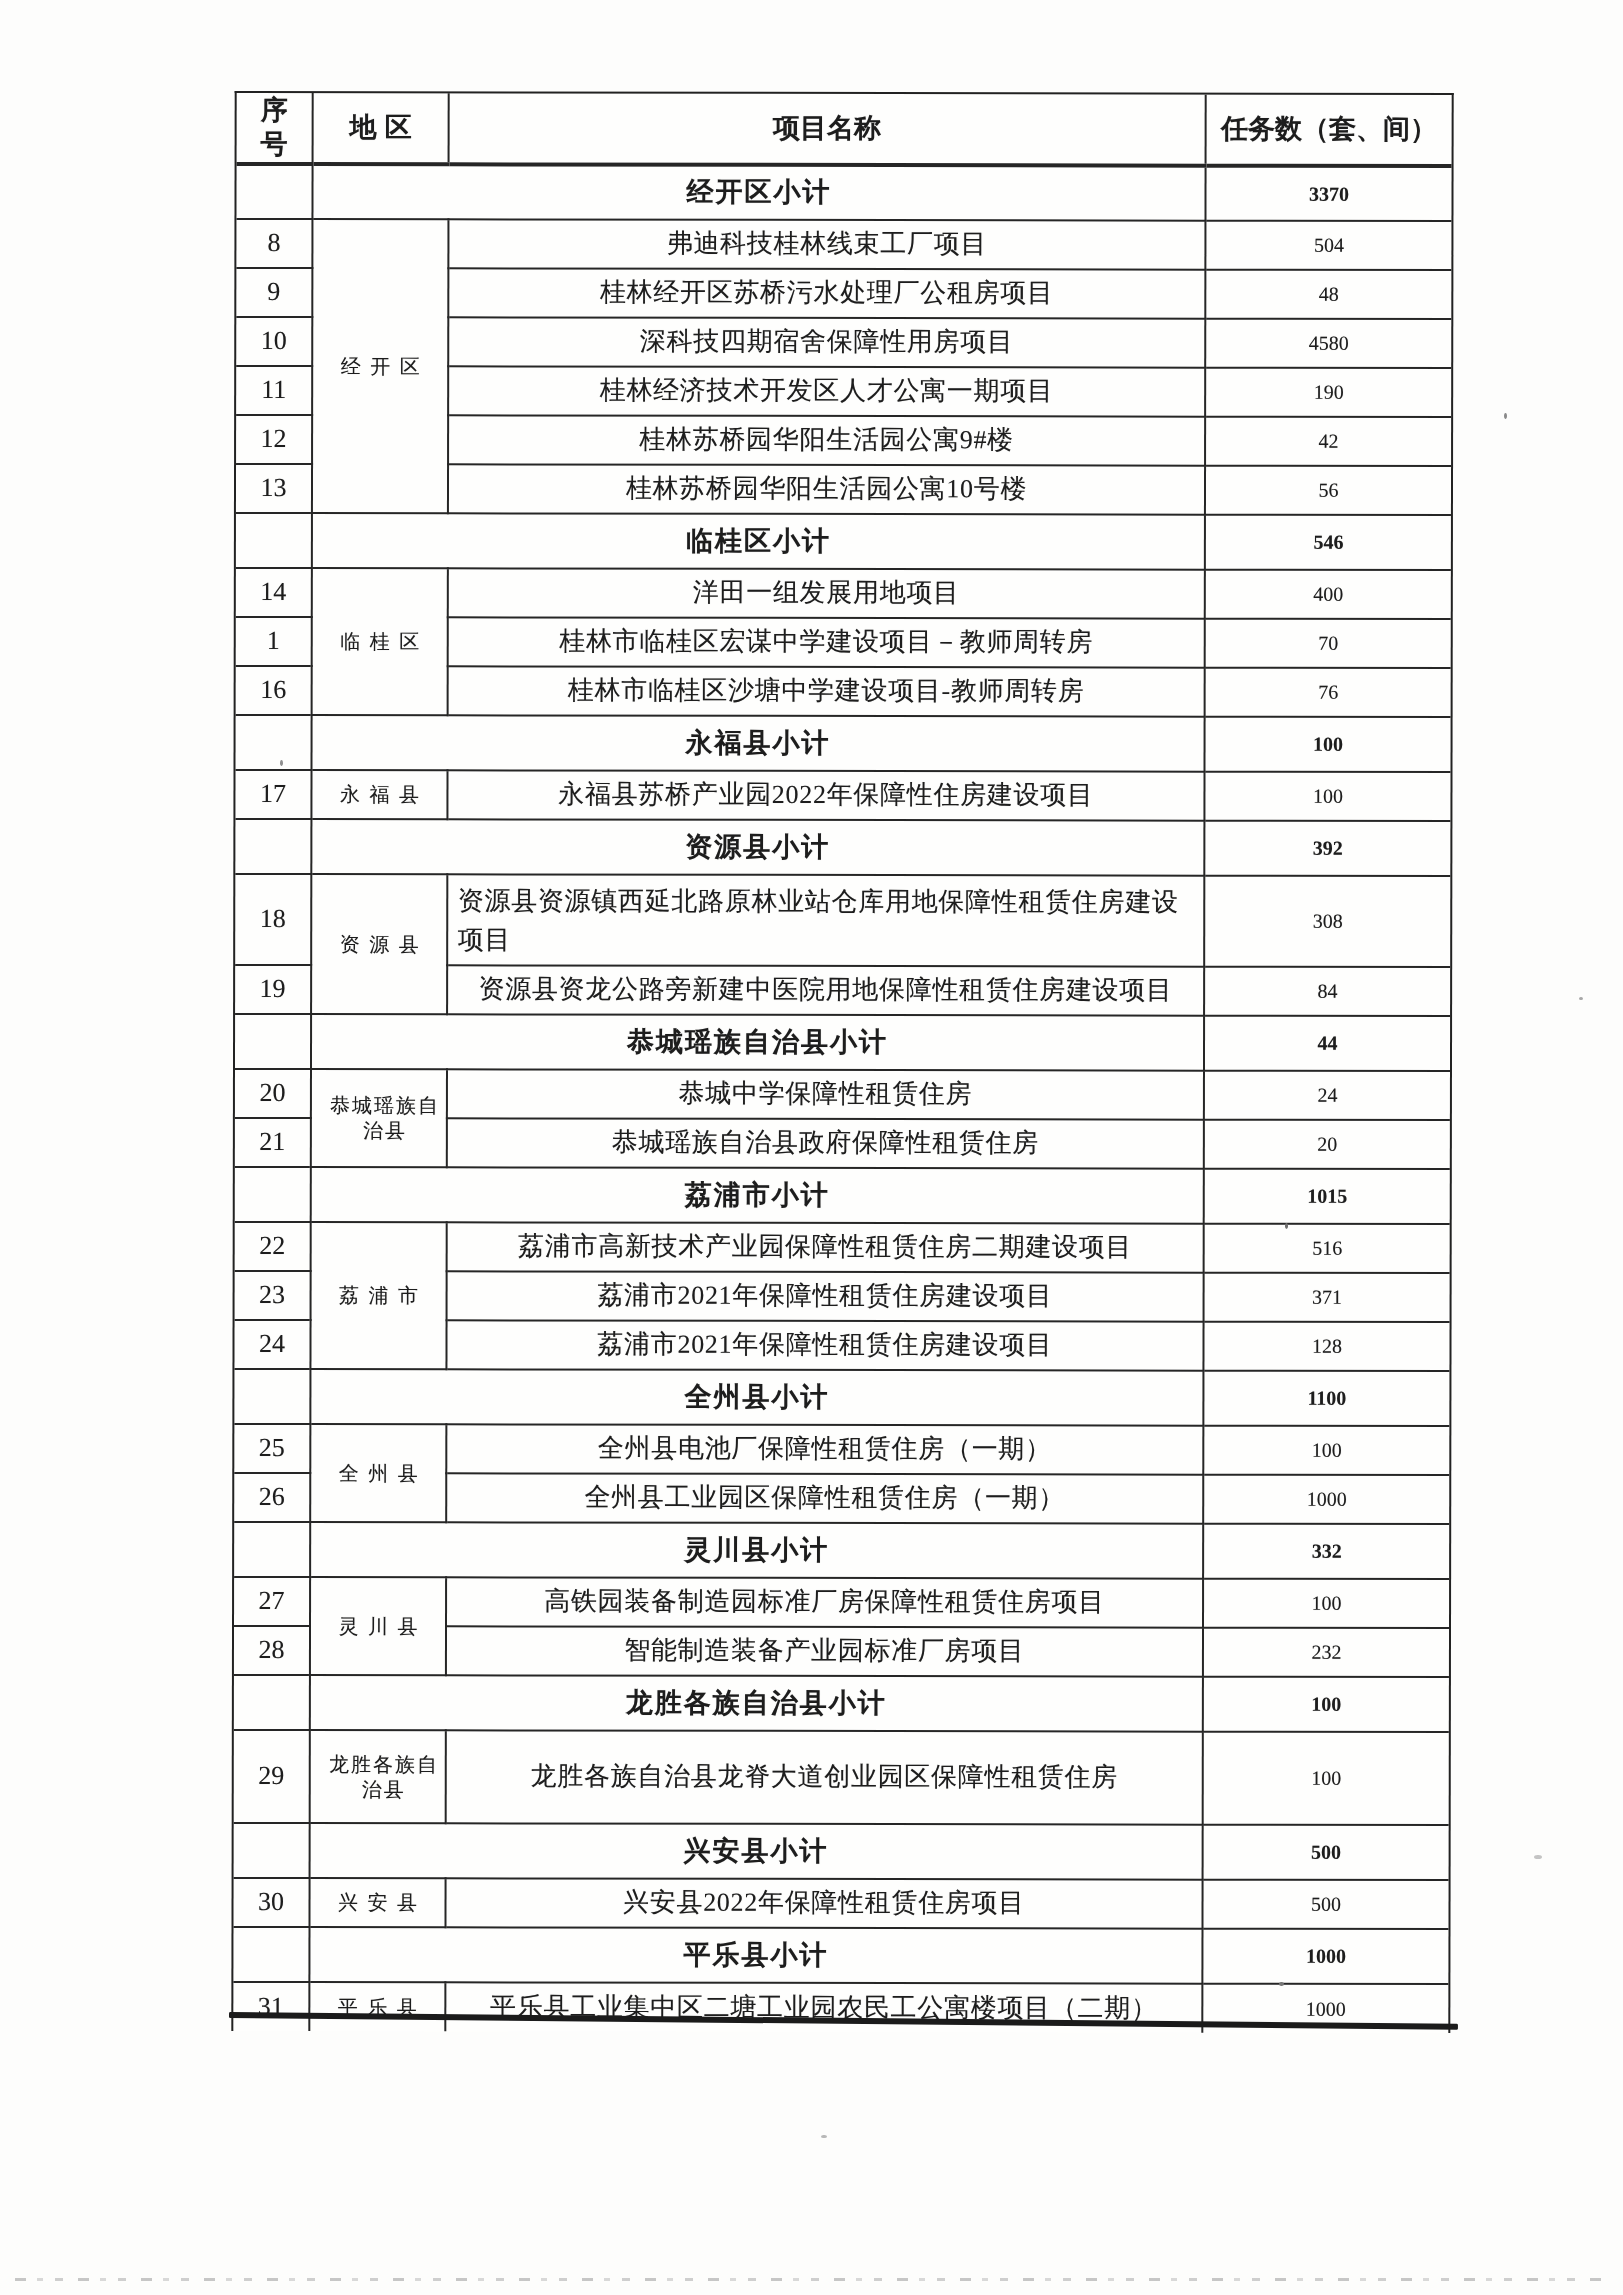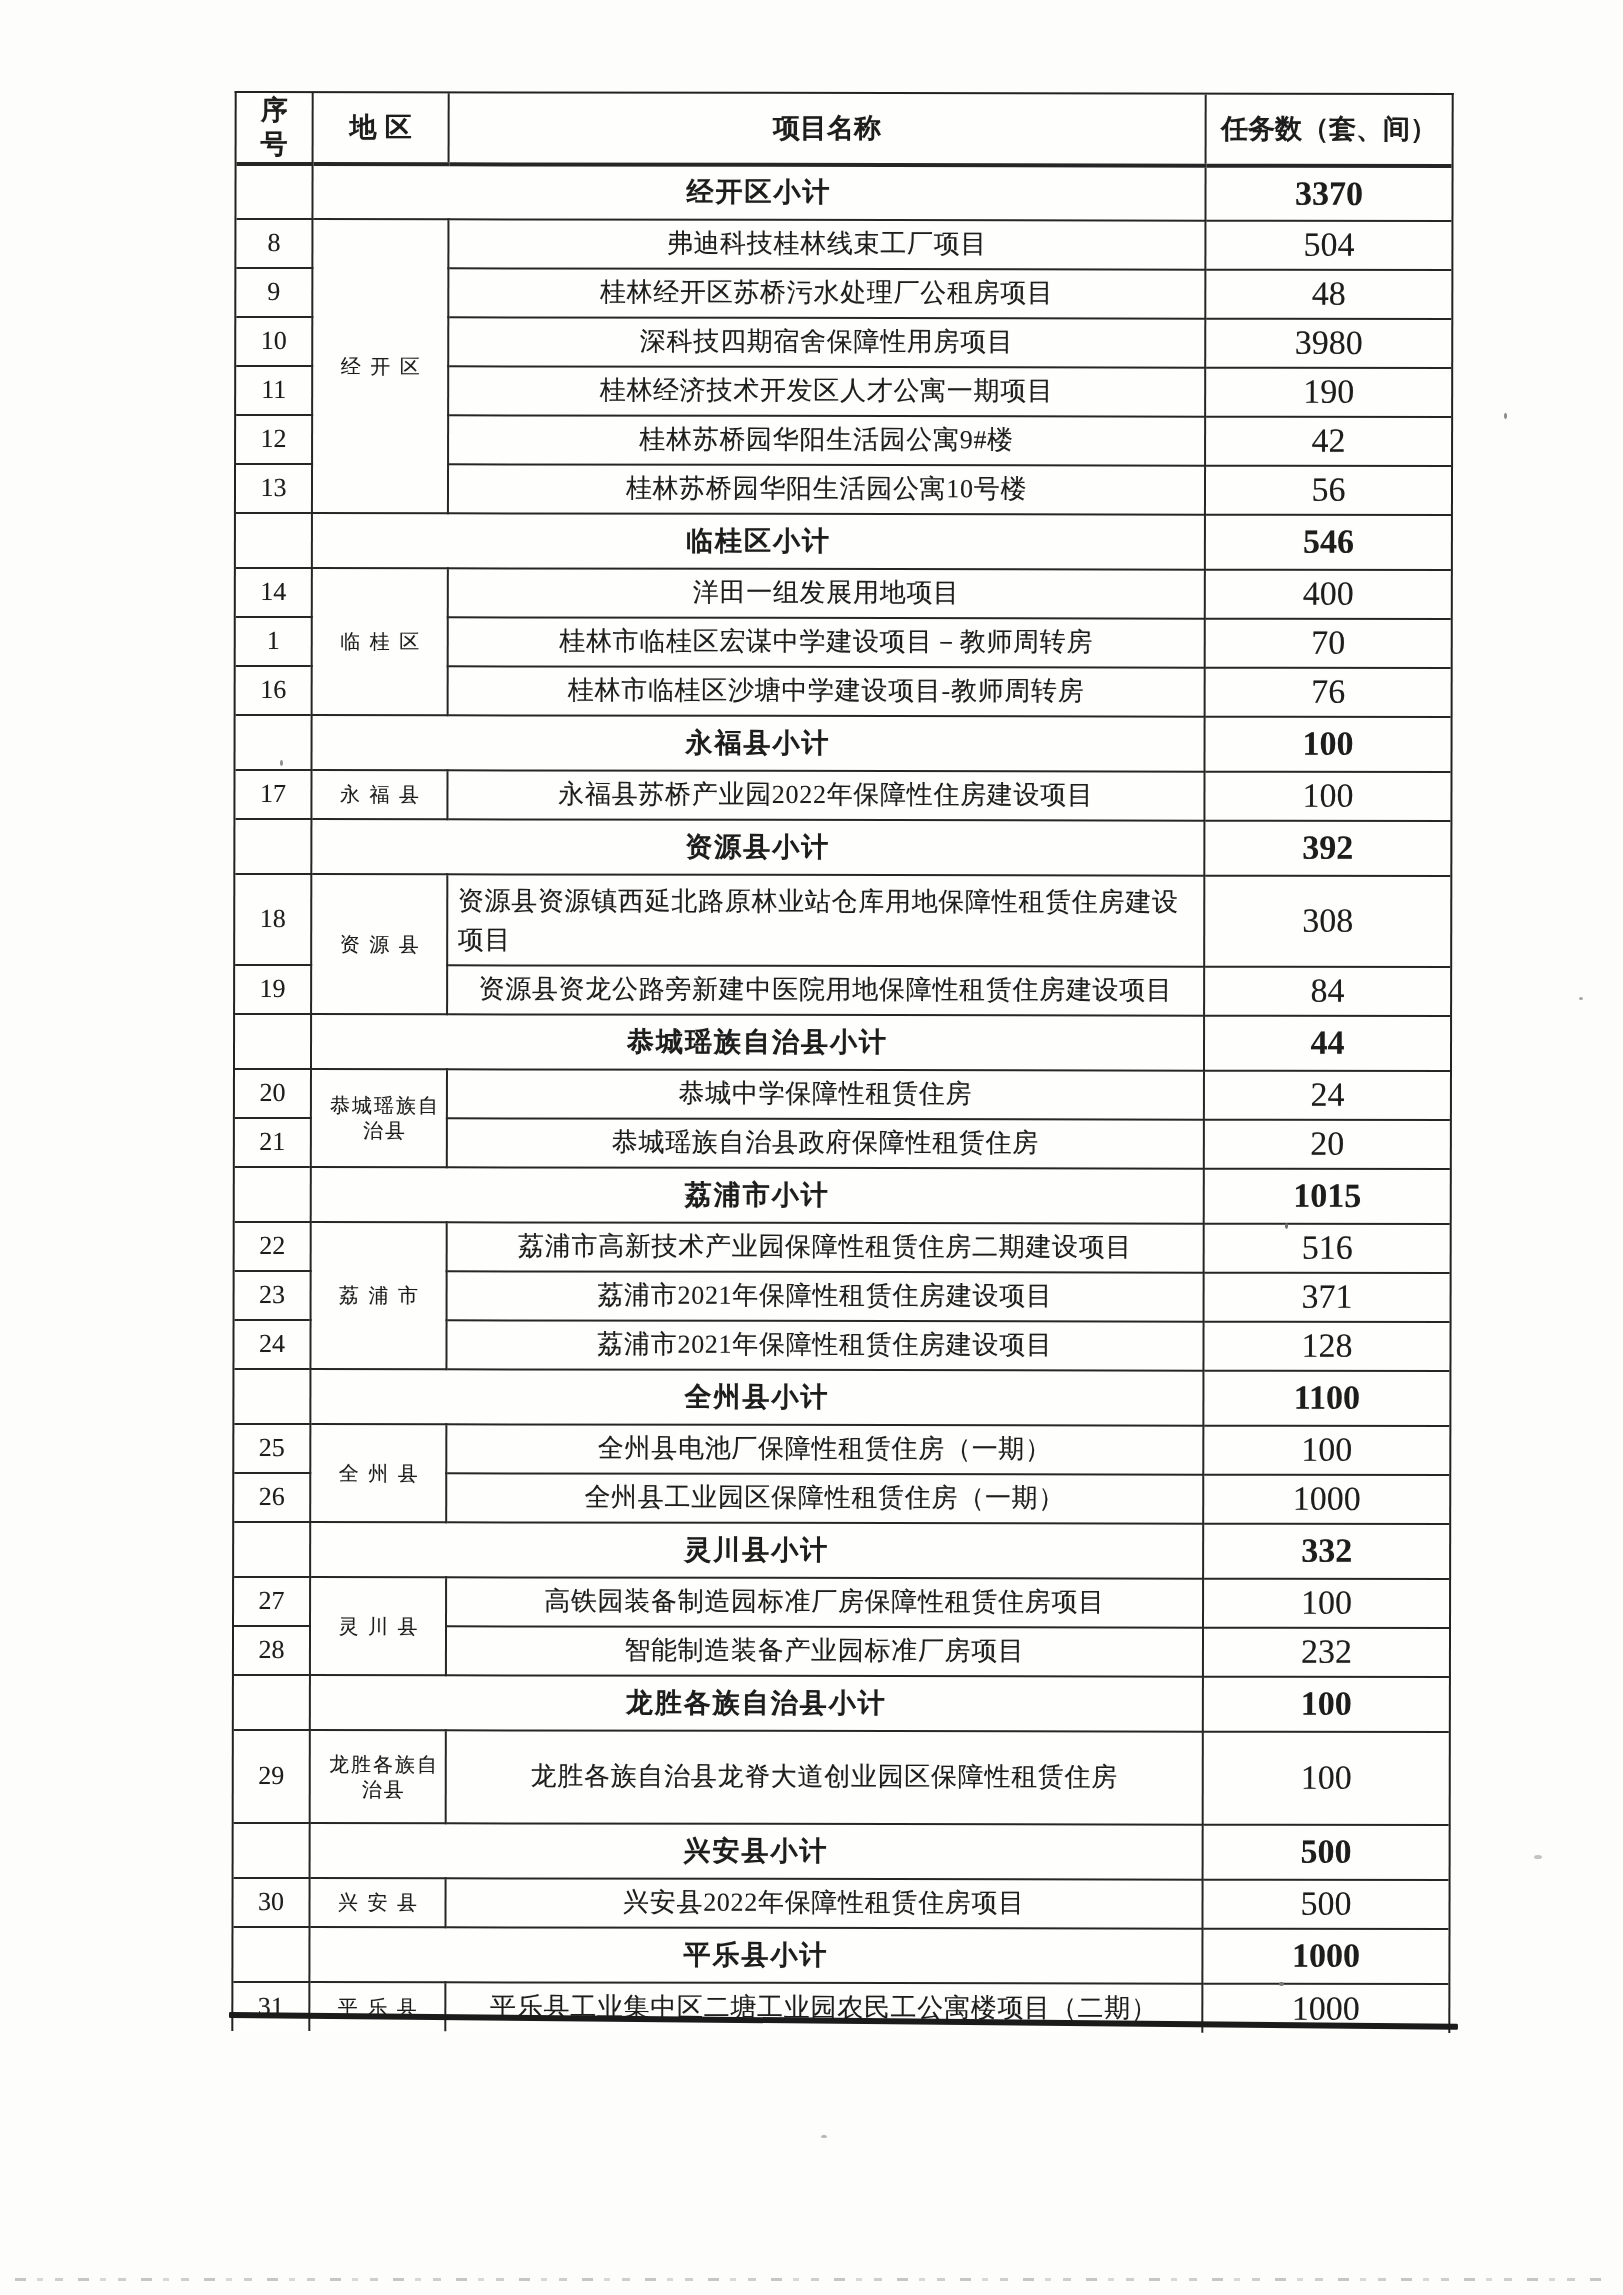--- a/index.html
+++ b/index.html
@@ -36,21 +36,21 @@
   thead th{
     font-size:27px;font-weight:700;
   }
   .th-sp{letter-spacing:8.2px;padding-left:8.2px;}
   .c-no{font-size:26px;}
   .c-region{font-size:20px;letter-spacing:9.5px;padding-left:9.5px;}
   .c-region.long{letter-spacing:2px;padding-left:15px;padding-right:2.7px;}
   .c-name{font-size:26px;letter-spacing:0.7px;}
   .c-name.left{text-align:left;padding:5.5px 9.5px;line-height:1.5;}
   .c-sub{font-size:27px;font-weight:700;letter-spacing:2px;}
-  .c-val{font-size:34px;}
+  .c-val{font-size:20px;}
   .c-val.v-sub{font-weight:700;}
   
   .tbl-bottom{
     position:absolute;left:229px;top:2012px;width:1229px;height:5.5px;
     background:#1b1b1b;transform:rotate(0.55deg);transform-origin:0 50%;
     border-radius:1.4px;
   }
   
   .speck{position:absolute;border-radius:50%;}
   .noise-strip{
@@ -95,21 +95,21 @@
             <td class="c-val">504</td>
           </tr>
           <tr style="height: 49px;">
             <td class="c-no">9</td>
             <td class="c-name">桂林经开区苏桥污水处理厂公租房项目</td>
             <td class="c-val">48</td>
           </tr>
           <tr style="height: 49px;">
             <td class="c-no">10</td>
             <td class="c-name">深科技四期宿舍保障性用房项目</td>
-            <td class="c-val">3980</td>
+            <td class="c-val">4580</td>
           </tr>
           <tr style="height: 49px;">
             <td class="c-no">11</td>
             <td class="c-name">桂林经济技术开发区人才公寓一期项目</td>
             <td class="c-val">190</td>
           </tr>
           <tr style="height: 49px;">
             <td class="c-no">12</td>
             <td class="c-name">桂林苏桥园华阳生活园公寓9#楼</td>
             <td class="c-val">42</td>

